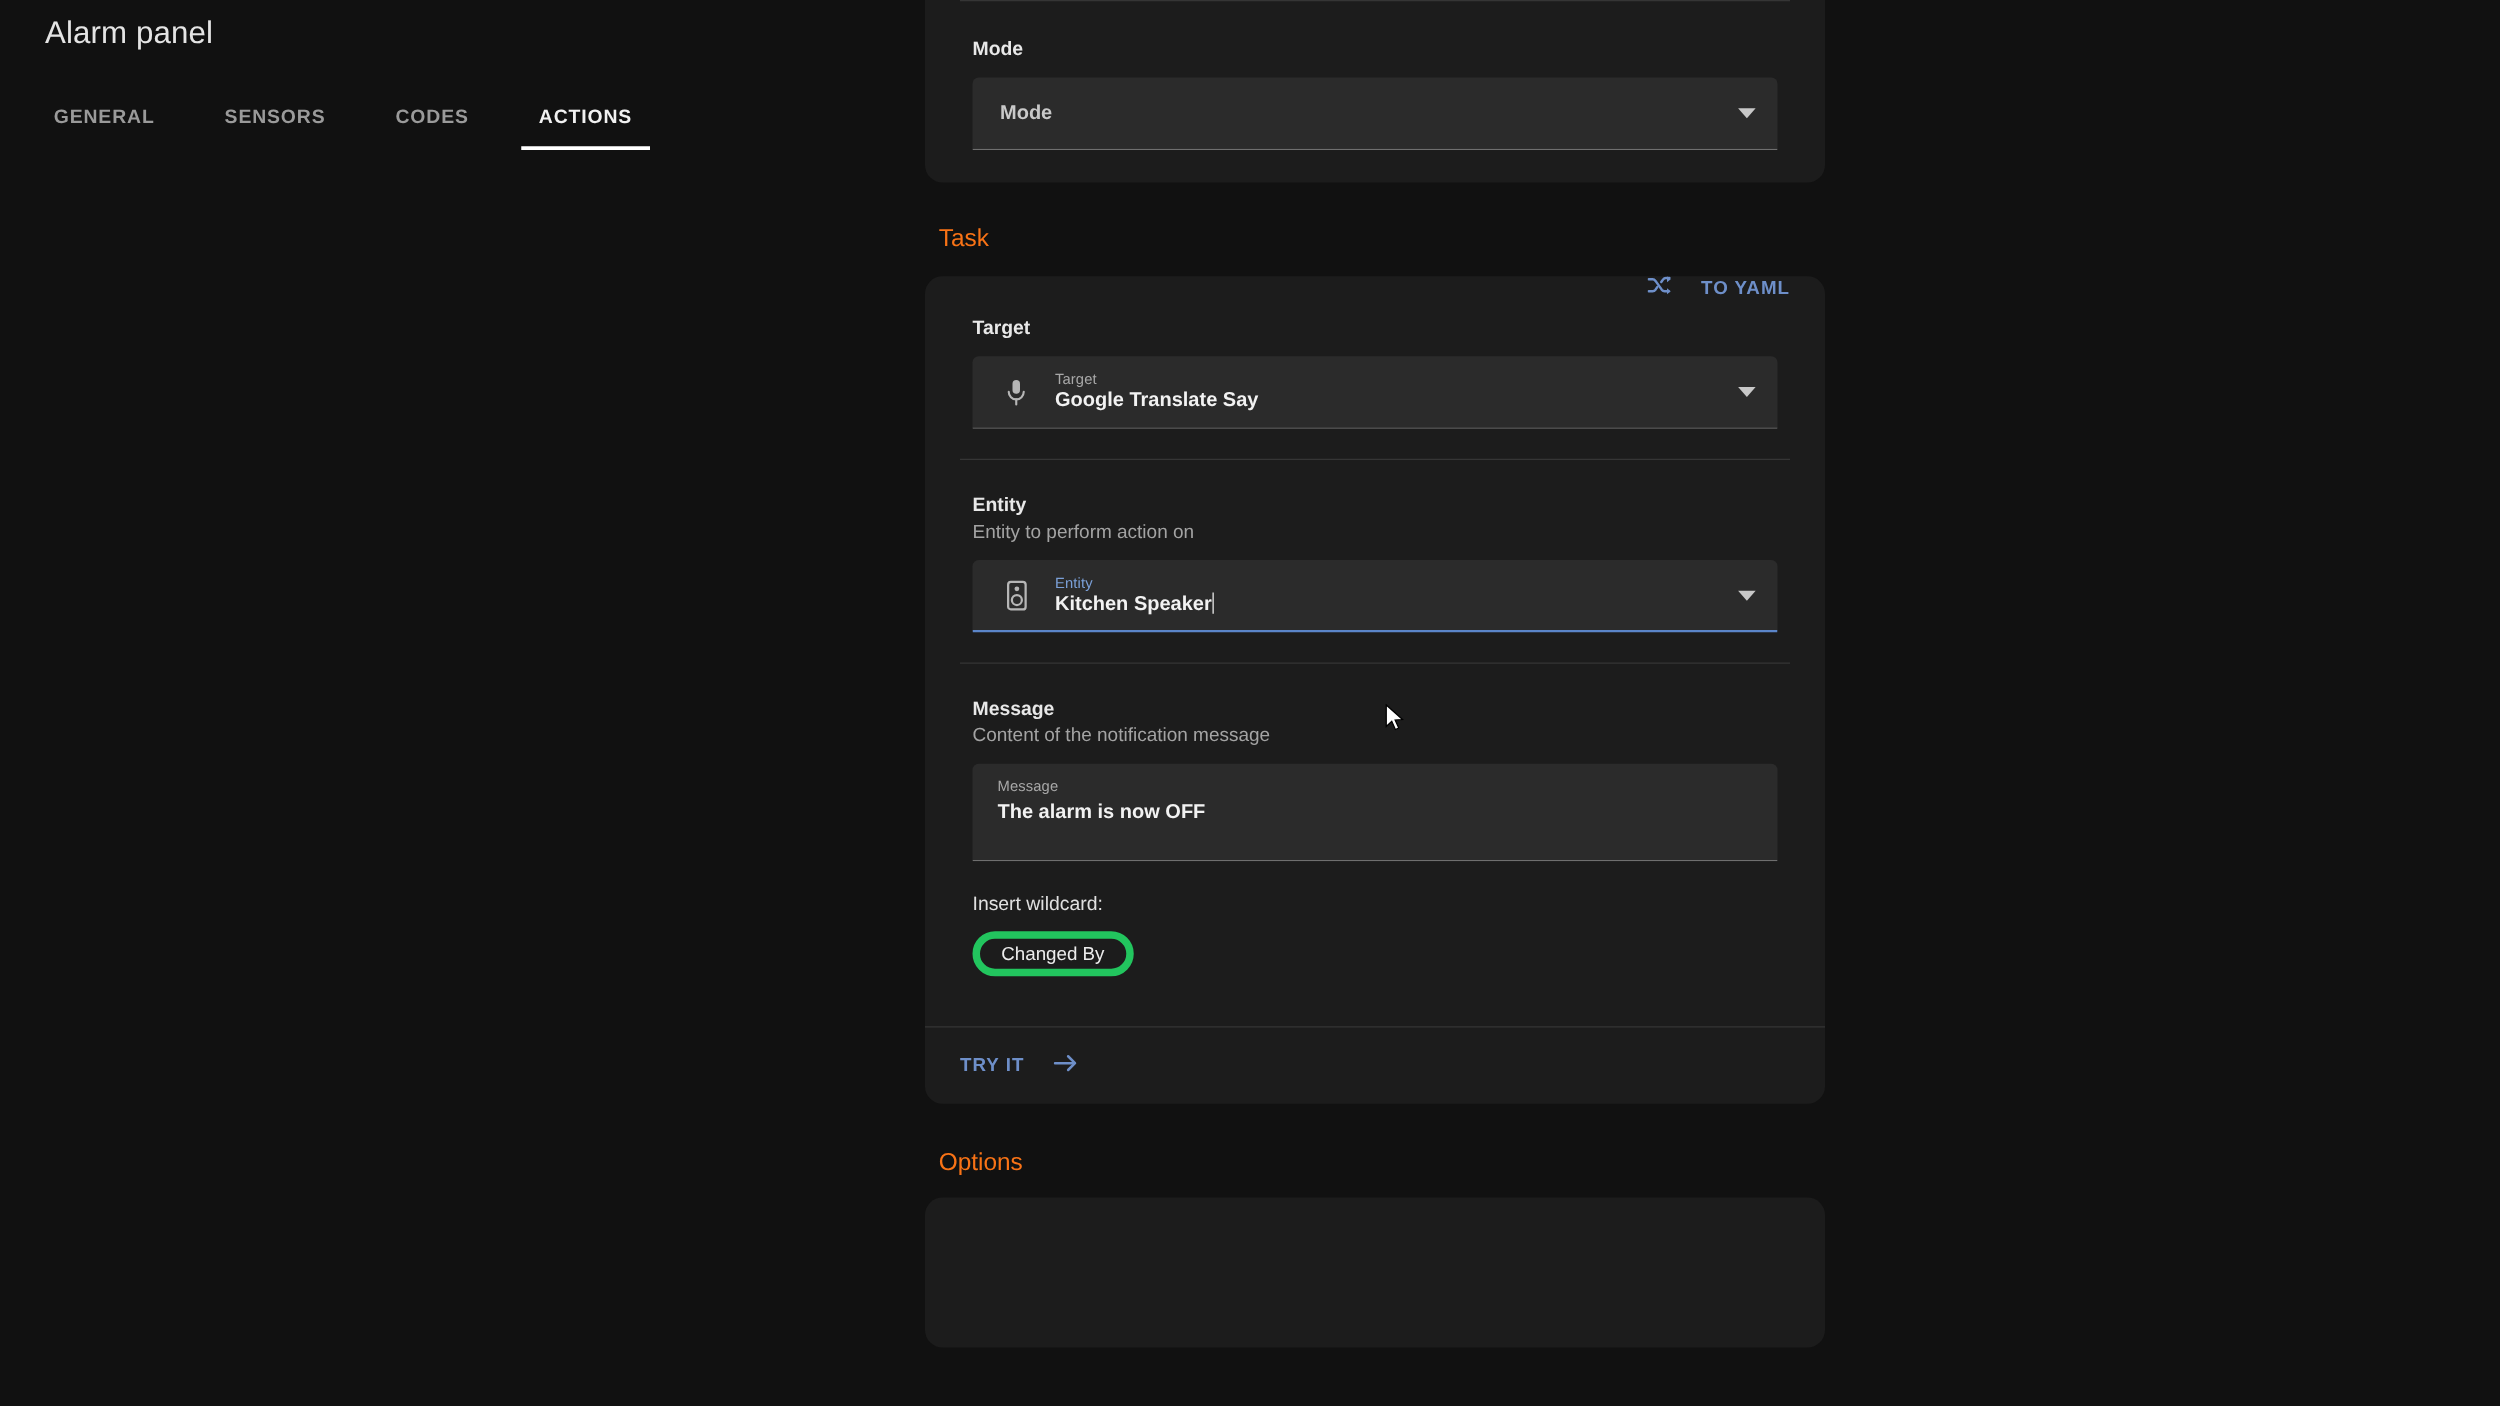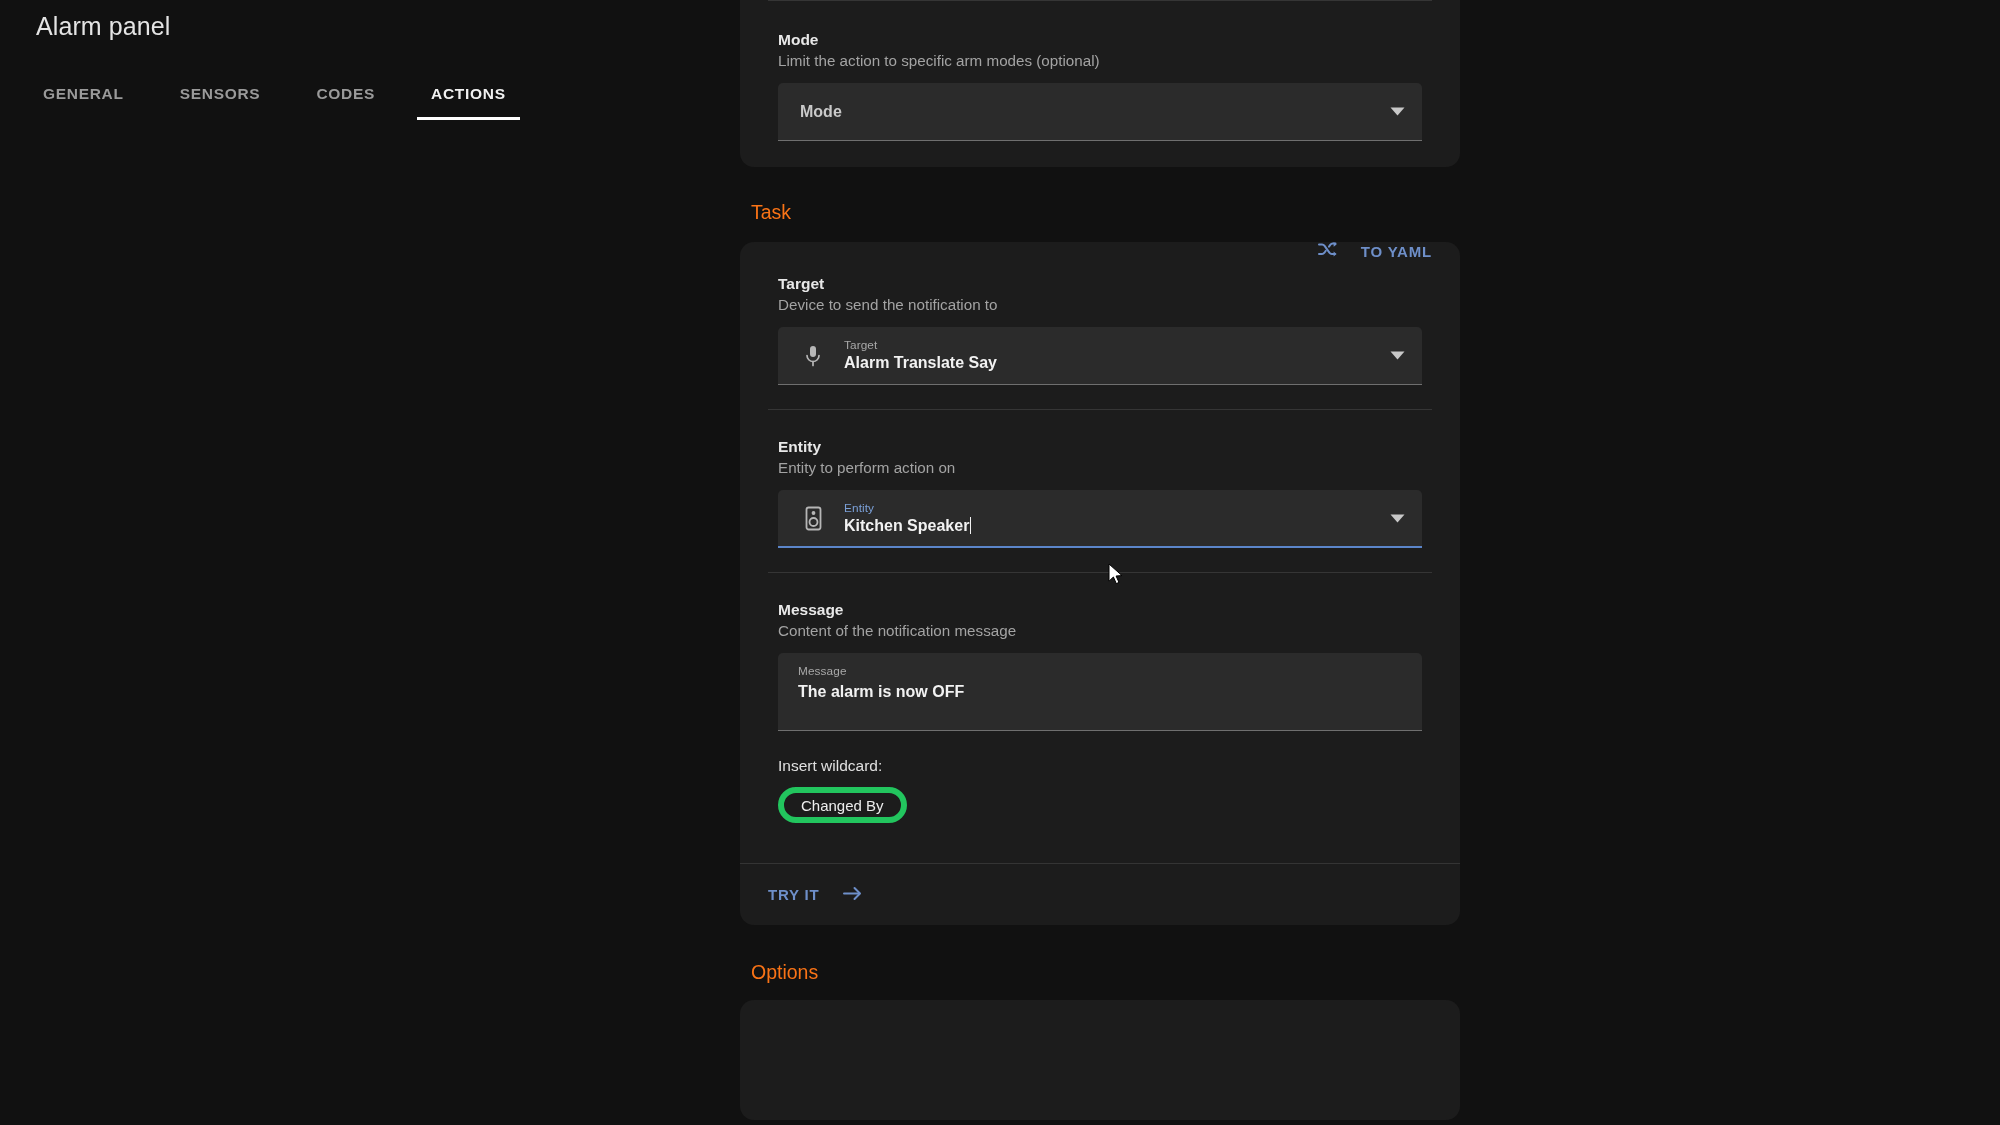--- a/index.html
+++ b/index.html
@@ -272,21 +272,20 @@
     </div>
   </div>
 
   <div class="content">
 
     <div class="card" style="margin-top:-62px; padding-top:62px; padding-bottom:26px;">
       <div class="divider" style="margin-top:0; margin-bottom:28px;"></div>
 
       <div class="field-block">
         <div class="field-label">Mode</div>
-        <div class="field-desc">Limit the action to specific arm modes (optional)</div>
 
         <div class="mdc-field">
           <div class="stack">
             <div class="field-value placeholder">Mode</div>
           </div>
           <div class="dd-arrow">
             <svg width="15" height="9" viewBox="0 0 15 9" aria-hidden="true">
               <path d="M0.5 0.5 L14.5 0.5 L7.5 8.5 Z" fill="#c8c8c8"></path>
             </svg>
           </div>
@@ -307,33 +306,32 @@
               <path d="M1 12h3.1c1 0 1.7-.5 2.3-1.3l1.4-2" stroke="#6e8fc9" stroke-width="2" fill="none" stroke-linecap="round"></path>
               <path d="M11 4.6l1.4-1.9c.6-.8 1.3-1.3 2.3-1.3h2.8" stroke="#6e8fc9" stroke-width="2" fill="none" stroke-linecap="round"></path>
               <path d="M15.6 0l3 2.4-3 2.4z" fill="#6e8fc9"></path>
               <path d="M15.6 9.6l3 2.4-3 2.4z" fill="#6e8fc9"></path>
             </svg>
           </span>
           <span>TO YAML</span>
         </button>
 
         <div class="field-label">Target</div>
-        <div class="field-desc">Device to send the notification to</div>
 
         <div class="mdc-field">
           <span class="lead-icon">
             <svg width="22" height="24" viewBox="0 0 22 24" aria-hidden="true">
               <rect x="8" y="2" width="6" height="11" rx="3" fill="#cfcfcf"></rect>
               <path d="M5 11.5c0 3.3 2.7 6 6 6s6-2.7 6-6" stroke="#cfcfcf" stroke-width="1.7" fill="none" stroke-linecap="round"></path>
               <path d="M11 17.5v4" stroke="#cfcfcf" stroke-width="1.7" stroke-linecap="round"></path>
             </svg>
           </span>
           <div class="stack">
             <div class="float-label">Target</div>
-            <div class="field-value">Alarm Translate Say</div>
+            <div class="field-value">Google Translate Say</div>
           </div>
           <div class="dd-arrow">
             <svg width="15" height="9" viewBox="0 0 15 9" aria-hidden="true">
               <path d="M0.5 0.5 L14.5 0.5 L7.5 8.5 Z" fill="#c8c8c8"></path>
             </svg>
           </div>
         </div>
       </div>
 
       <div class="divider"></div>

